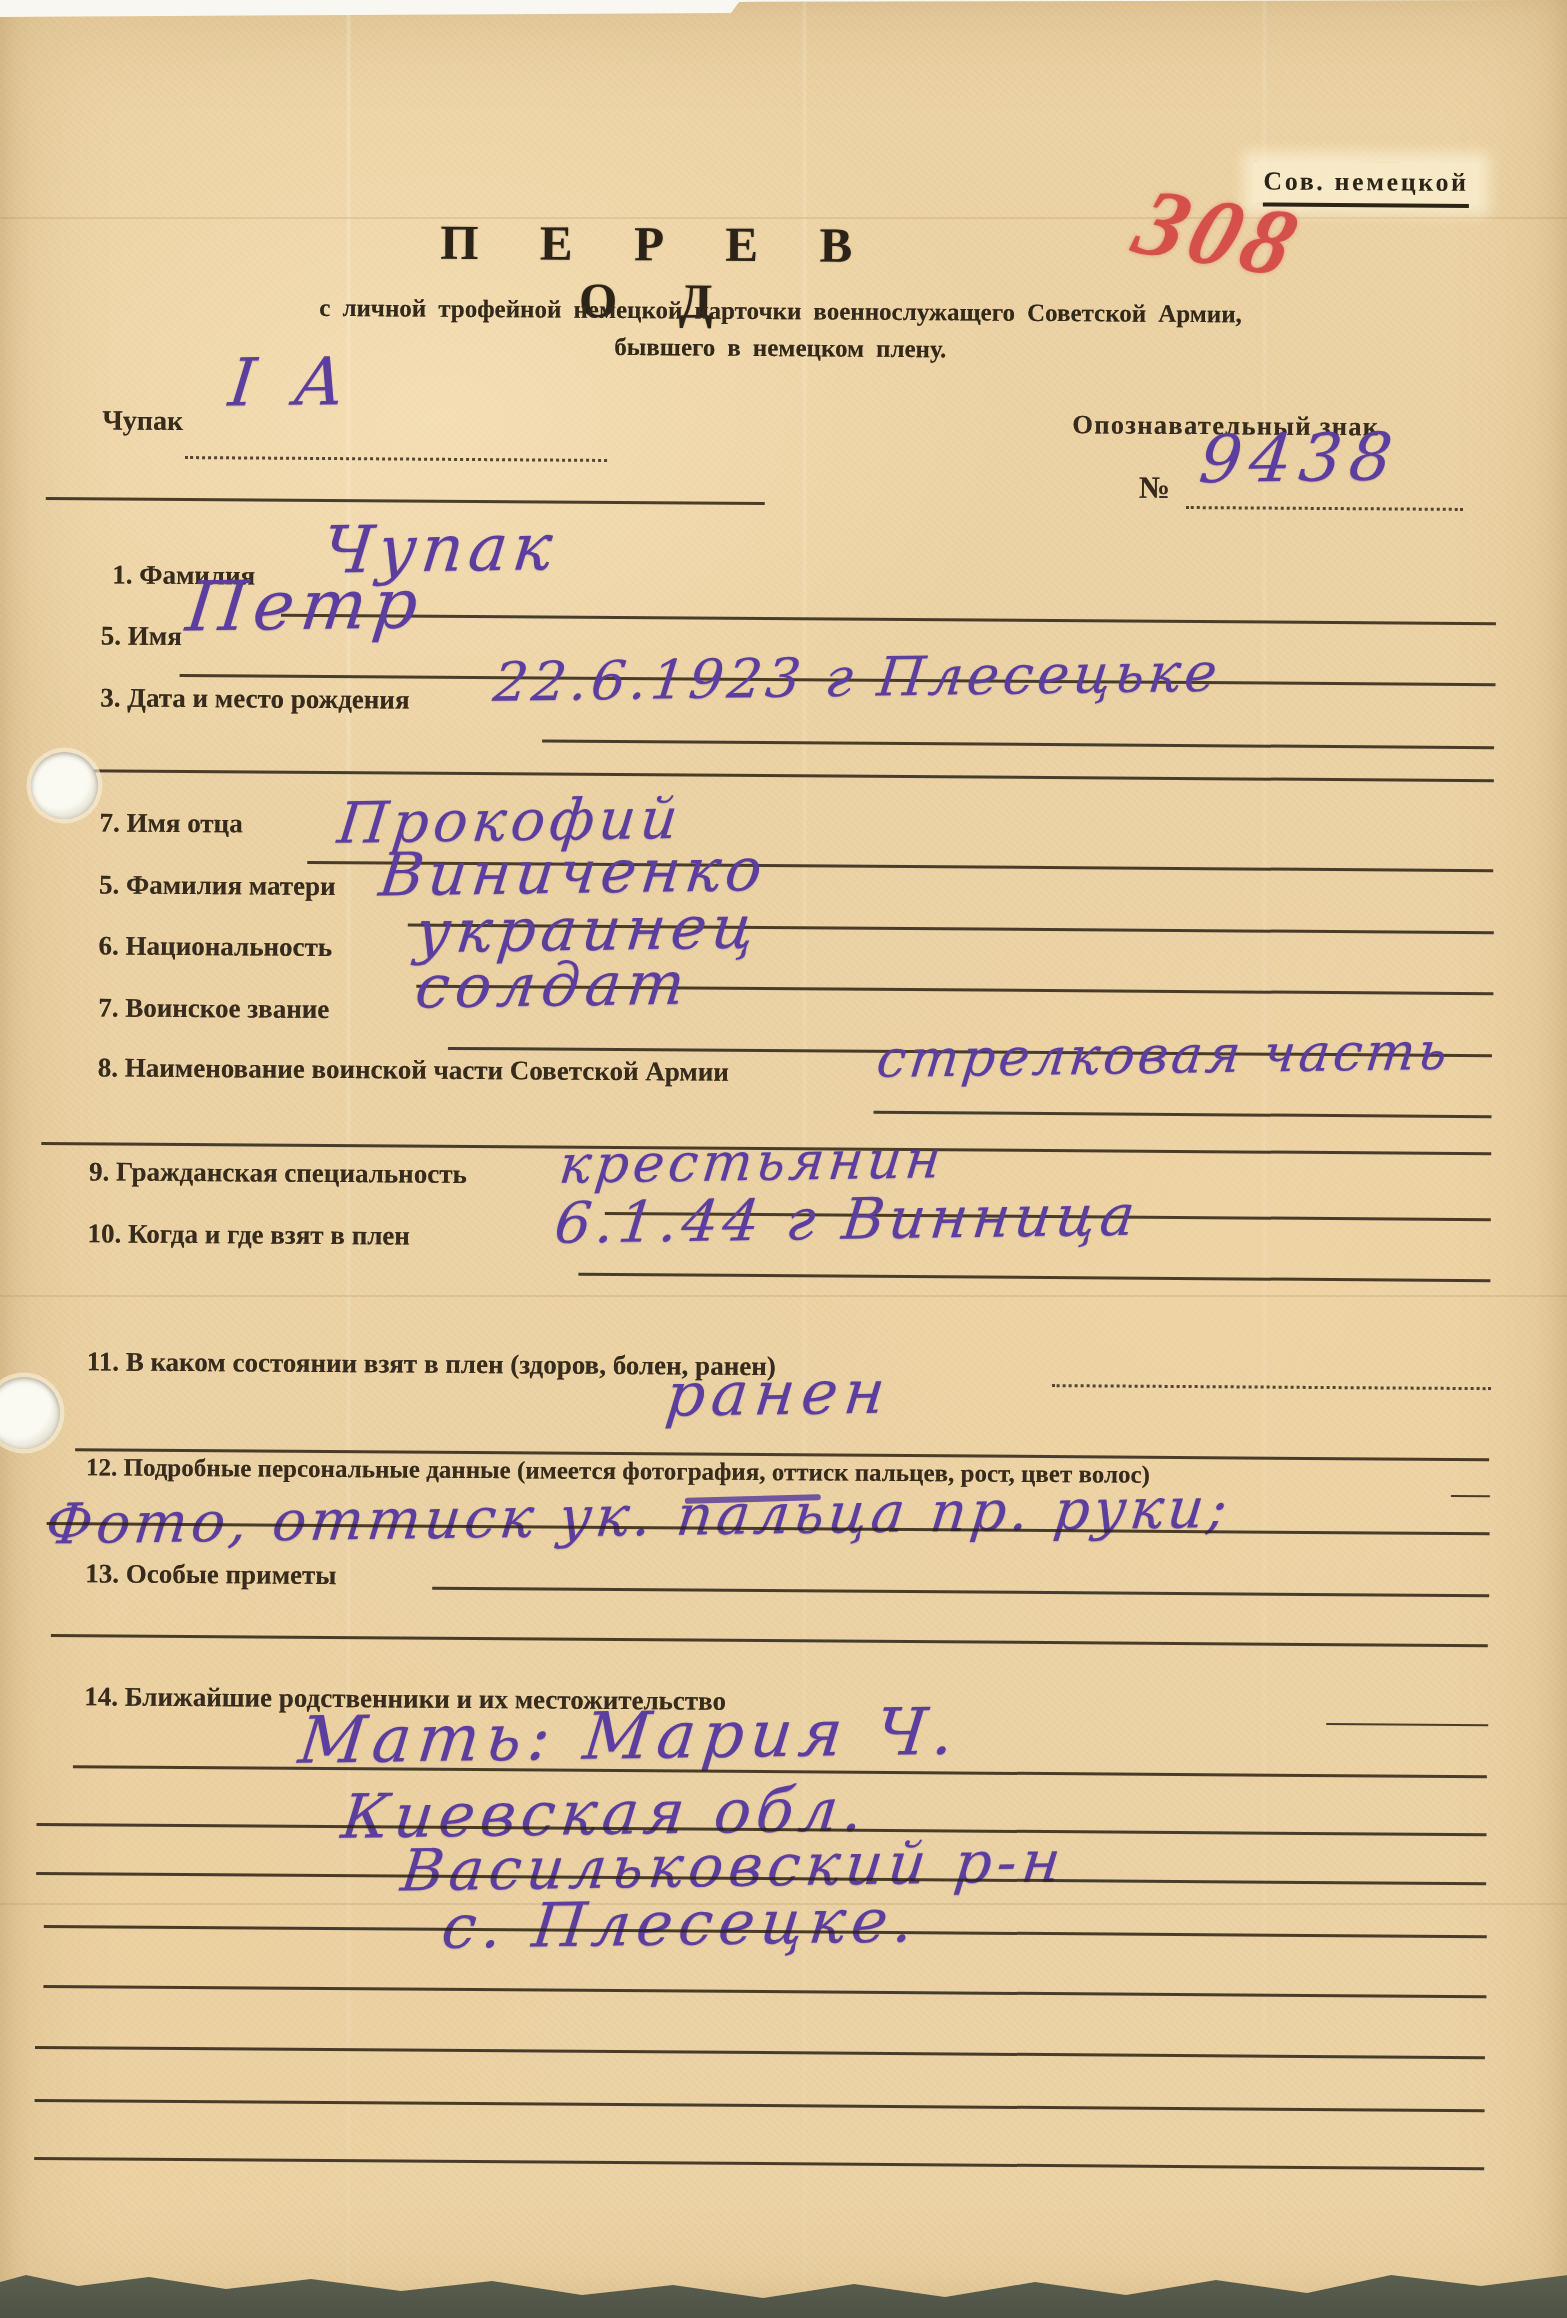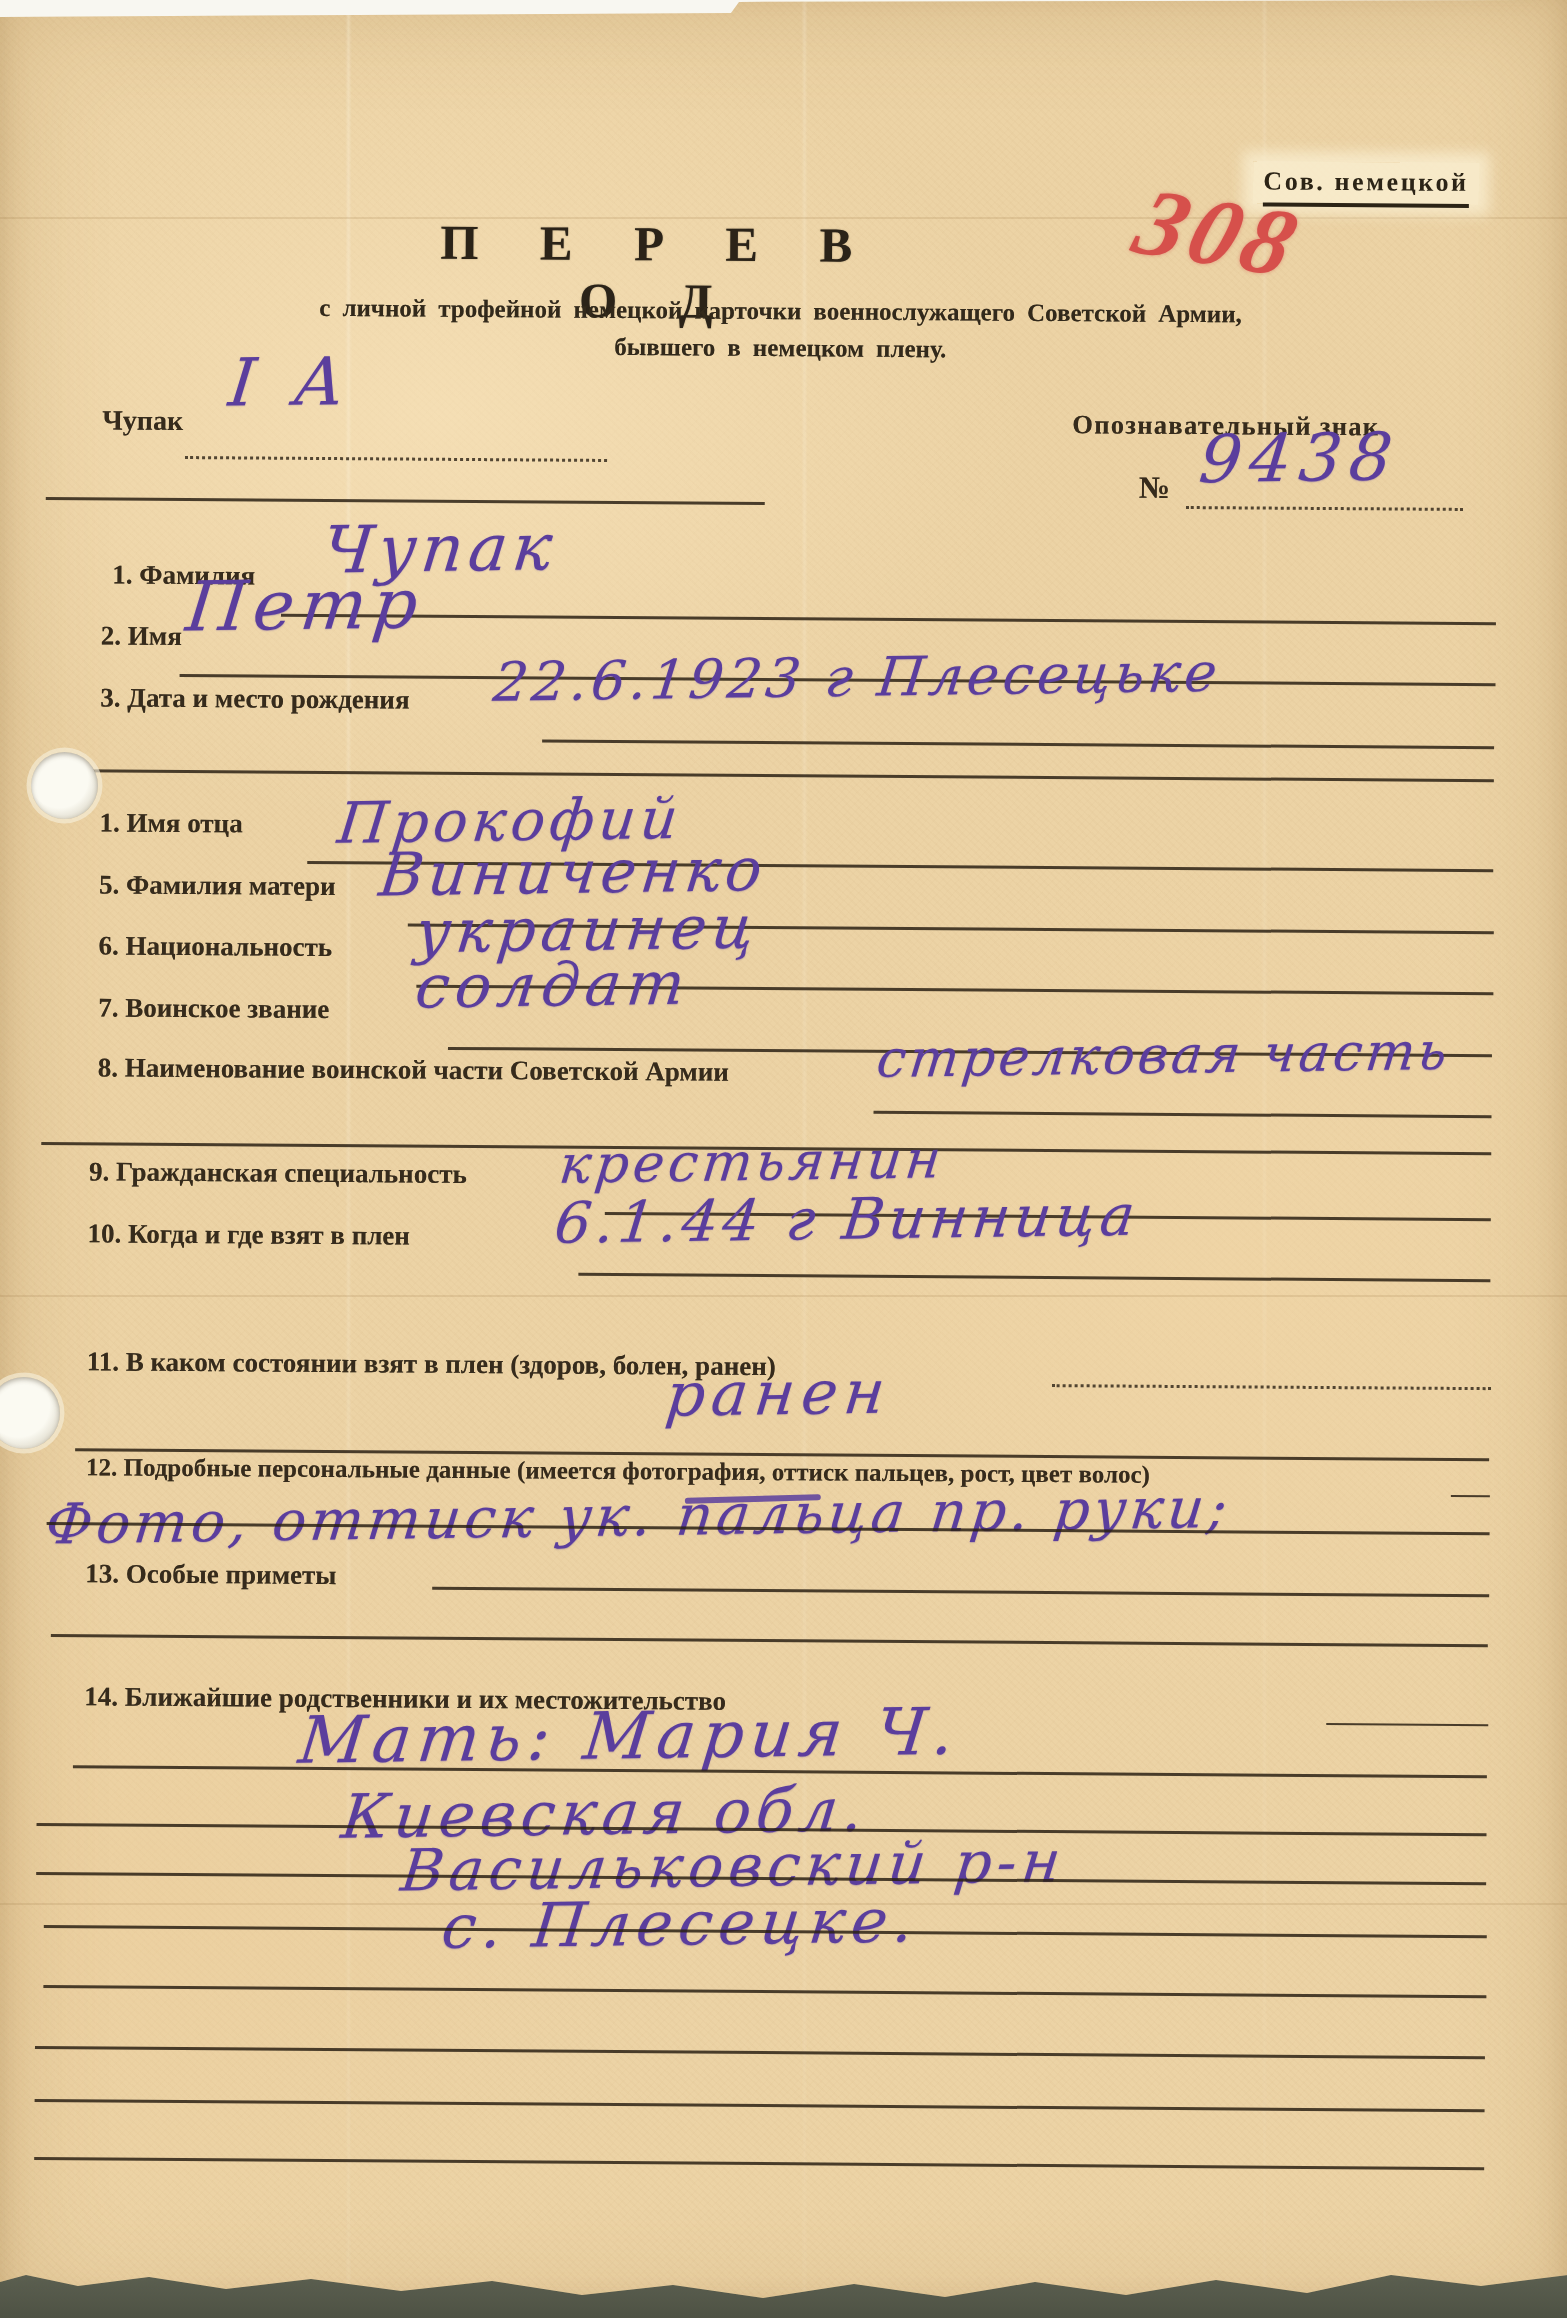--- a/index.html
+++ b/index.html
@@ -102,31 +102,31 @@
       <div class="print" style="left:1142px;top:462px;font-size:31px">№</div>
       <div class="hw" style="left:1203px;top:411px;font-size:66px;letter-spacing:7.8px">9438</div>
       <div class="rule dotted" style="left:1189px;top:498px;width:277px"></div>
 
       <div class="rule" style="left:49px;top:497px;width:719px"></div>
 
       <div class="print" style="left:116px;top:559px;font-size:27px">1. Фамилия</div>
       <div class="hw" style="left:327px;top:508px;font-size:65px;letter-spacing:5.2px">Чупак</div>
       <div class="rule" style="left:285px;top:612px;width:1215px"></div>
 
-      <div class="print" style="left:105px;top:620px;font-size:27px">2. Имя</div>
+      <div class="print" style="left:105px;top:620px;font-size:27px">5. Имя</div>
       <div class="hw" style="left:191px;top:563px;font-size:69px;letter-spacing:6.5px">Петр</div>
       <div class="rule" style="left:184px;top:673px;width:1316px"></div>
 
       <div class="print" style="left:105px;top:682px;font-size:27px">3. Дата и место рождения</div>
       <div class="hw" style="left:499px;top:640px;font-size:54px;letter-spacing:3.9px">22.6.1923 г Плесецьке</div>
       <div class="rule" style="left:547px;top:736px;width:952px"></div>
 
       <div class="rule" style="left:49px;top:769px;width:1450px"></div>
 
-      <div class="print" style="left:105px;top:807px;font-size:27px">1. Имя отца</div>
+      <div class="print" style="left:105px;top:807px;font-size:27px">7. Имя отца</div>
       <div class="hw" style="left:344px;top:784px;font-size:57px;letter-spacing:4.5px">Прокофий</div>
       <div class="rule" style="left:313px;top:859px;width:1186px"></div>
 
       <div class="print" style="left:105px;top:869px;font-size:27px">5. Фамилия матери</div>
       <div class="hw" style="left:386px;top:833px;font-size:60px;letter-spacing:4.5px">Виниченко</div>
       <div class="rule" style="left:414px;top:921px;width:1086px"></div>
 
       <div class="print" style="left:105px;top:930px;font-size:27px">6. Национальность</div>
       <div class="hw" style="left:423px;top:890px;font-size:60px;letter-spacing:5.2px">украинец</div>
       <div class="rule" style="left:423px;top:982px;width:1077px"></div>

